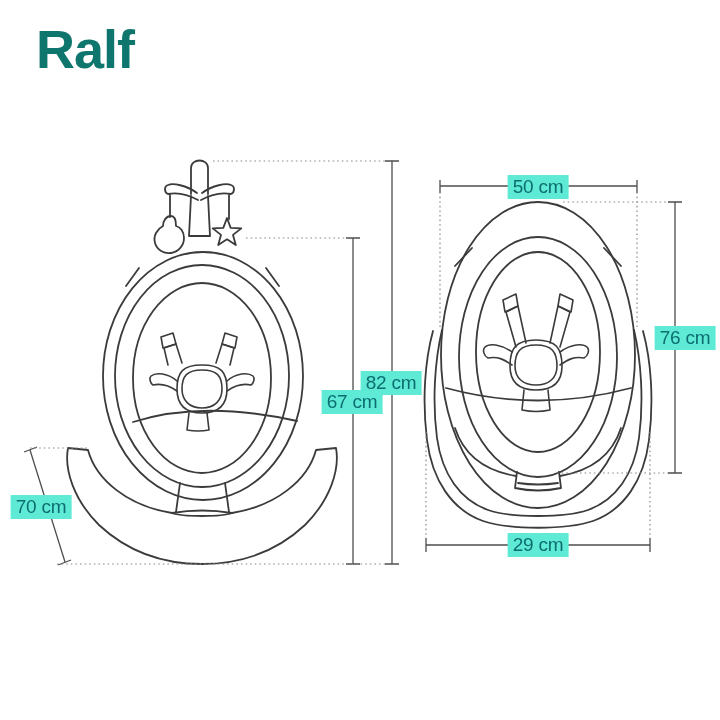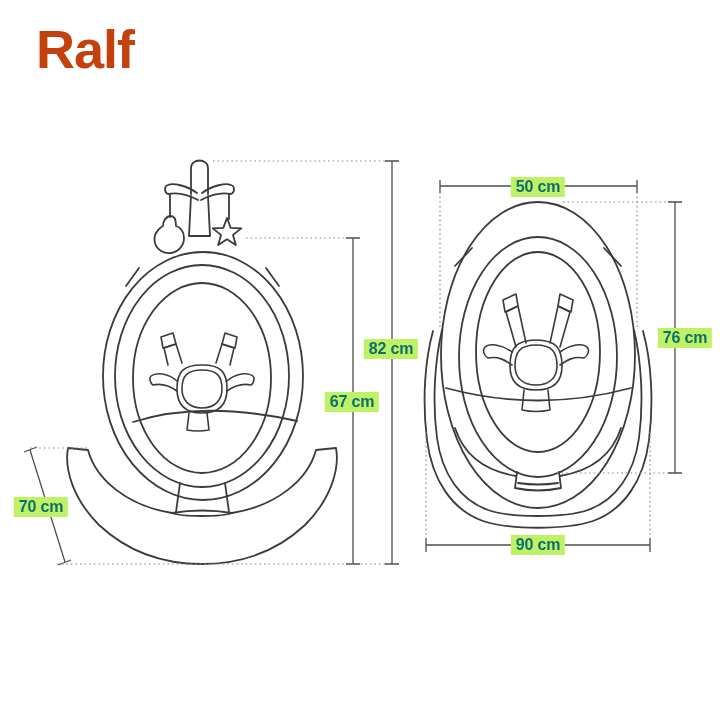--- a/index.html
+++ b/index.html
@@ -10,40 +10,40 @@
     overflow:hidden;
     font-family:"Liberation Sans", sans-serif;
   }
   .title{
     position:absolute;
     left:36px;top:22px;
     margin:0;
     font-size:54px;
     font-weight:700;
     letter-spacing:-1px;
-    color:#c2410c;
+    color:#0f766e;
     line-height:1.0;
   }
   .diagram-svg{
     position:absolute;
     left:0;top:0;
     width:720px;height:720px;
   }
   .dim-label{
     position:absolute;
     transform:translate(-50%,-50%);
-    background:#bef264;
+    background:#5eead4;
     color:#0d6e72;
-    font-size:16px;
-    font-weight:700;
+    font-size:19px;
+    font-weight:400;
     letter-spacing:-0.2px;
     padding:1px 5px;
     white-space:nowrap;
   }
-  .lbl-82{left:391px;top:349px;}
+  .lbl-82{left:391px;top:383px;}
   .lbl-54{left:352px;top:402px;}
   .lbl-70{left:41px;top:507px;}
   .lbl-50{left:538px;top:187px;}
   .lbl-76{left:685px;top:338px;}
   .lbl-68{left:538px;top:545px;}
 </style>
 </head>
 <body>
 
 <div class="canvas">
@@ -175,15 +175,15 @@
         <path d="M 650,432 L 650,538"></path>
       </g>
     </g>
   </svg>
 
   <span class="dim-label lbl-82">82 cm</span>
   <span class="dim-label lbl-54">67 cm</span>
   <span class="dim-label lbl-70">70 cm</span>
   <span class="dim-label lbl-50">50 cm</span>
   <span class="dim-label lbl-76">76 cm</span>
-  <span class="dim-label lbl-68">90 cm</span>
+  <span class="dim-label lbl-68">29 cm</span>
 
 </div>
 
 </body></html>

